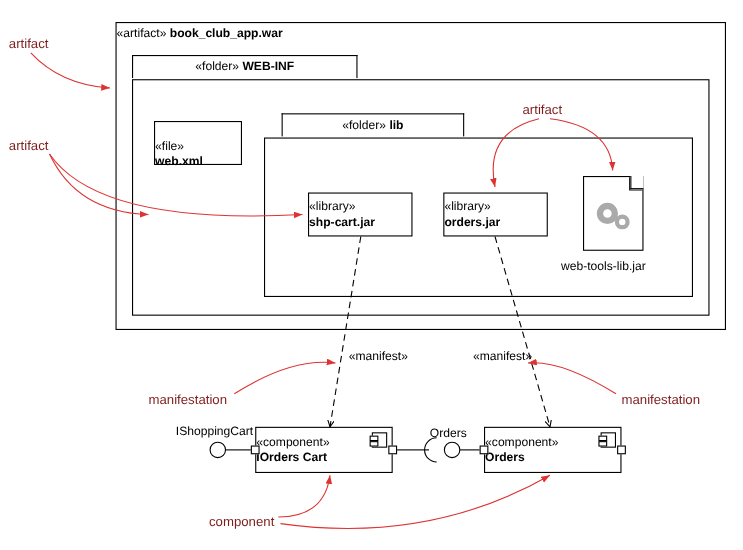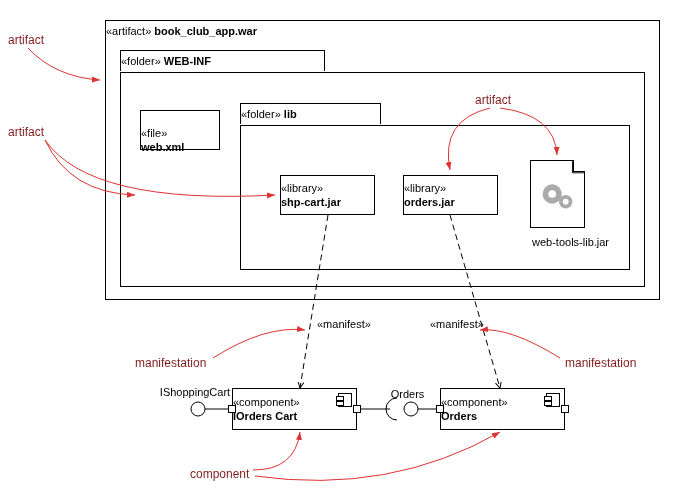--- a/index.html
+++ b/index.html
@@ -1,20 +1,20 @@
 <!DOCTYPE html>
 <html><head>
 <meta charset="utf-8">
 <style>
 *{box-sizing:border-box;margin:0;padding:0}
 body{font-family:Arial,Helvetica,sans-serif;font-size:11px;background:#fff;width:675px;height:500px;position:relative;overflow:hidden}
 .box{position:absolute;border:1px solid #000;background:#fff}
 .lbl{text-align:left;line-height:1.3}
 .callout{color:#7f1d1d;position:absolute;font-size:12px}
-.folder-tab{position:absolute;border:1px solid #000;border-bottom:none;background:#fff;text-align:left;padding:4px 0}
+.folder-tab{position:absolute;border:1px solid #000;border-bottom:none;background:#fff;text-align:center;padding:4px 0}
 svg{position:absolute;top:0;left:0;width:675px;height:500px;pointer-events:none}
 .comp-icon{position:absolute;width:14px;height:14px;border:1px solid #000;background:#fff}
 .comp-icon::before,.comp-icon::after{content:'';position:absolute;left:-3px;width:6px;height:3px;border:1px solid #000;background:#fff}
 .comp-icon::before{top:2px}
 .comp-icon::after{top:7px}
 .port{position:absolute;width:8px;height:8px;border:1px solid #000;background:#fff}
 </style>
 </head>
 <body>
 
@@ -29,21 +29,21 @@
   <span>«folder»</span>
   <b>WEB-INF</b>
 </div>
 <div class="box" style="left:120px;top:72px;width:525px;height:215px"></div>
 
 <div class="box lbl" style="left:140px;top:110px;width:80px;height:40px;padding-top:15px">
   <span>«file»</span><br>
   <b>web.xml</b>
 </div>
 
-<div class="folder-tab" style="left:240px;top:103px;width:141px">
+<div class="folder-tab" style="left:256px;top:103px;width:166px">
   <span>«folder»</span>
   <b>lib</b>
 </div>
 <div class="box" style="left:240px;top:125px;width:390px;height:145px"></div>
 
 <div class="box lbl" style="left:280px;top:175px;width:95px;height:40px;padding-top:5px">
   <span>«library»</span><br>
   <b>shp-cart.jar</b>
 </div>
 
@@ -57,21 +57,21 @@
   <svg viewBox="0 0 55 68" style="position:static;width:100%;height:100%">
     <g fill="#aaa">
         <circle cx="22" cy="34" r="10"></circle>
         <circle cx="22" cy="34" r="4" fill="#fff"></circle>
     <circle cx="36" cy="42" r="7"></circle>
         <circle cx="36" cy="42" r="3" fill="#fff"></circle>
       </g>
     <polyline points="43,0 43,12 55,12" fill="none" stroke="#000"></polyline>
   </svg>
 </div>
-<div class="lbl" style="position:absolute;left:532px;top:235px;width:95px">web-tools-lib.jar</div>
+<div class="lbl" style="position:absolute;left:510px;top:235px;width:95px">web-tools-lib.jar</div>
 
 <div class="box lbl" style="left:232px;top:388px;width:125px;height:42px;padding-top:6px">
   <span>«component»</span><br>
   <b>IOrders Cart</b>
   <div class="comp-icon" style="right:4px;top:4px"></div>
 </div>
 <div class="port" style="left:228px;top:405px"></div>
 <div class="port" style="left:353px;top:405px"></div>
 
 <div class="box lbl" style="left:440px;top:388px;width:125px;height:42px;padding-top:6px">

